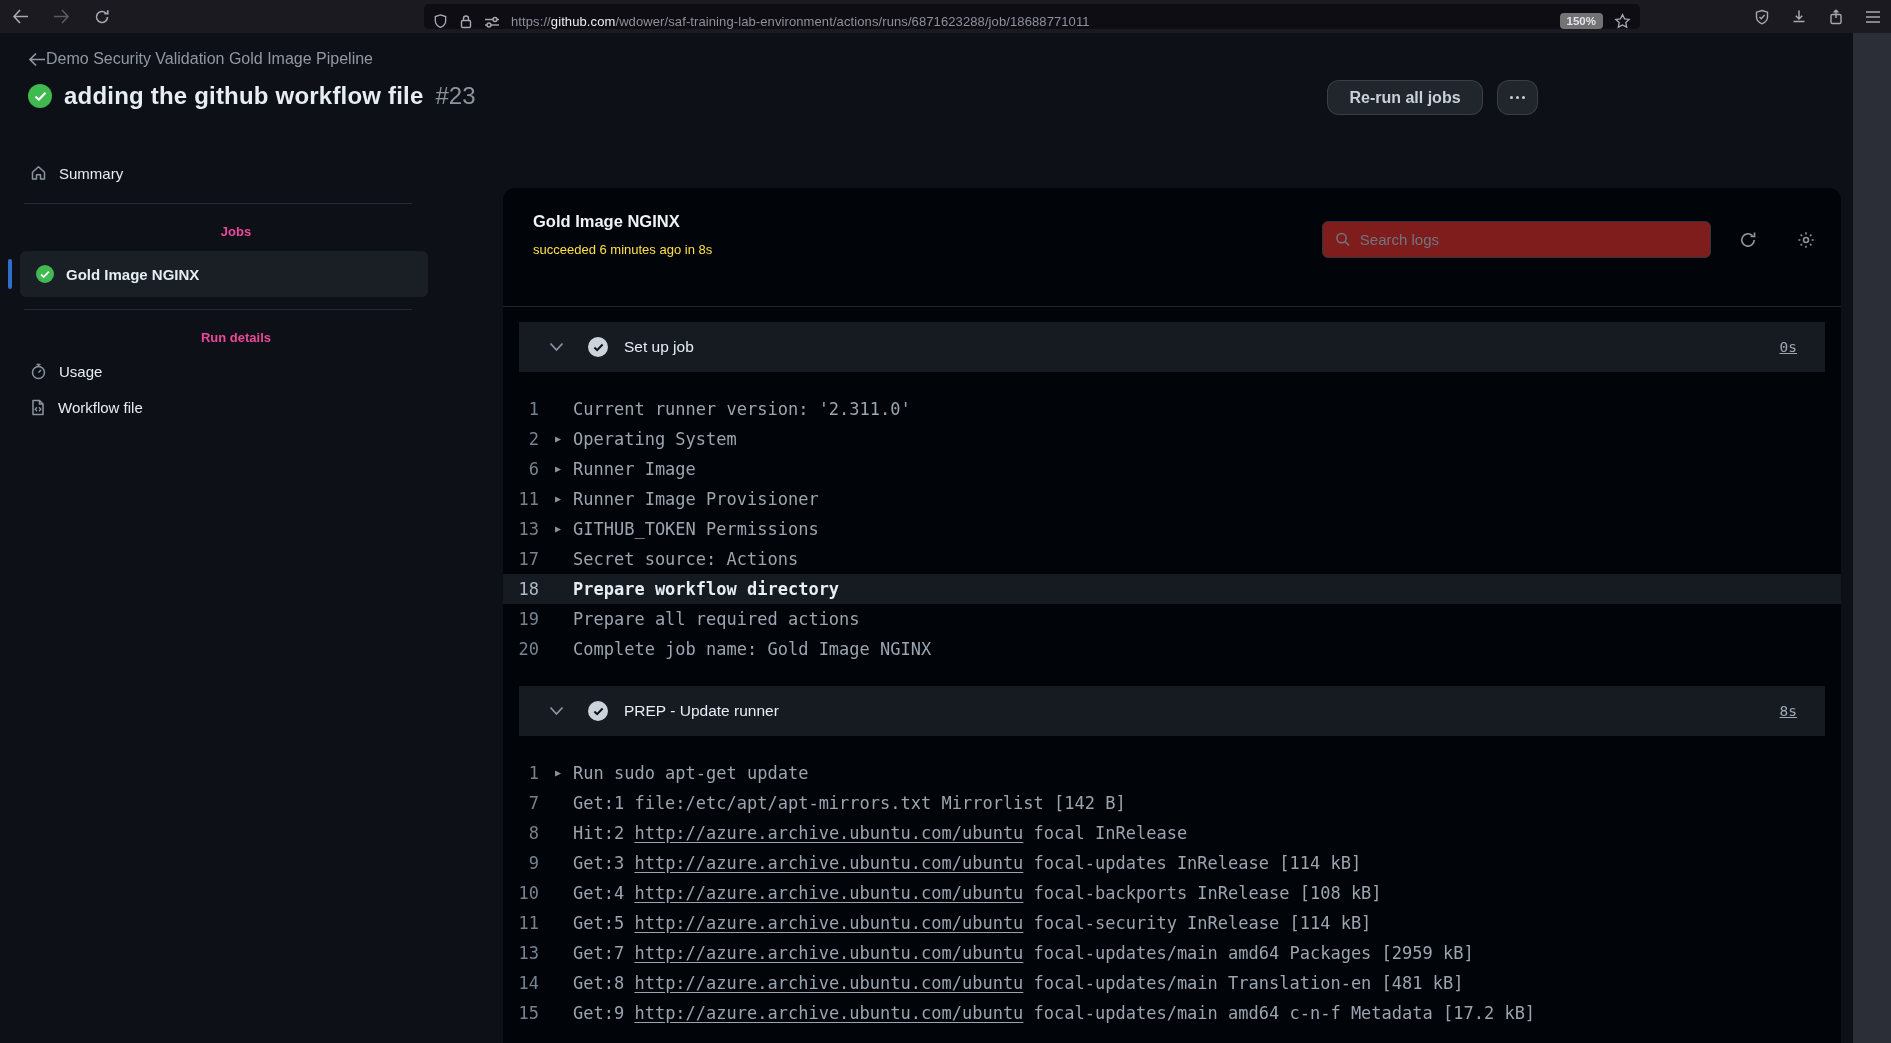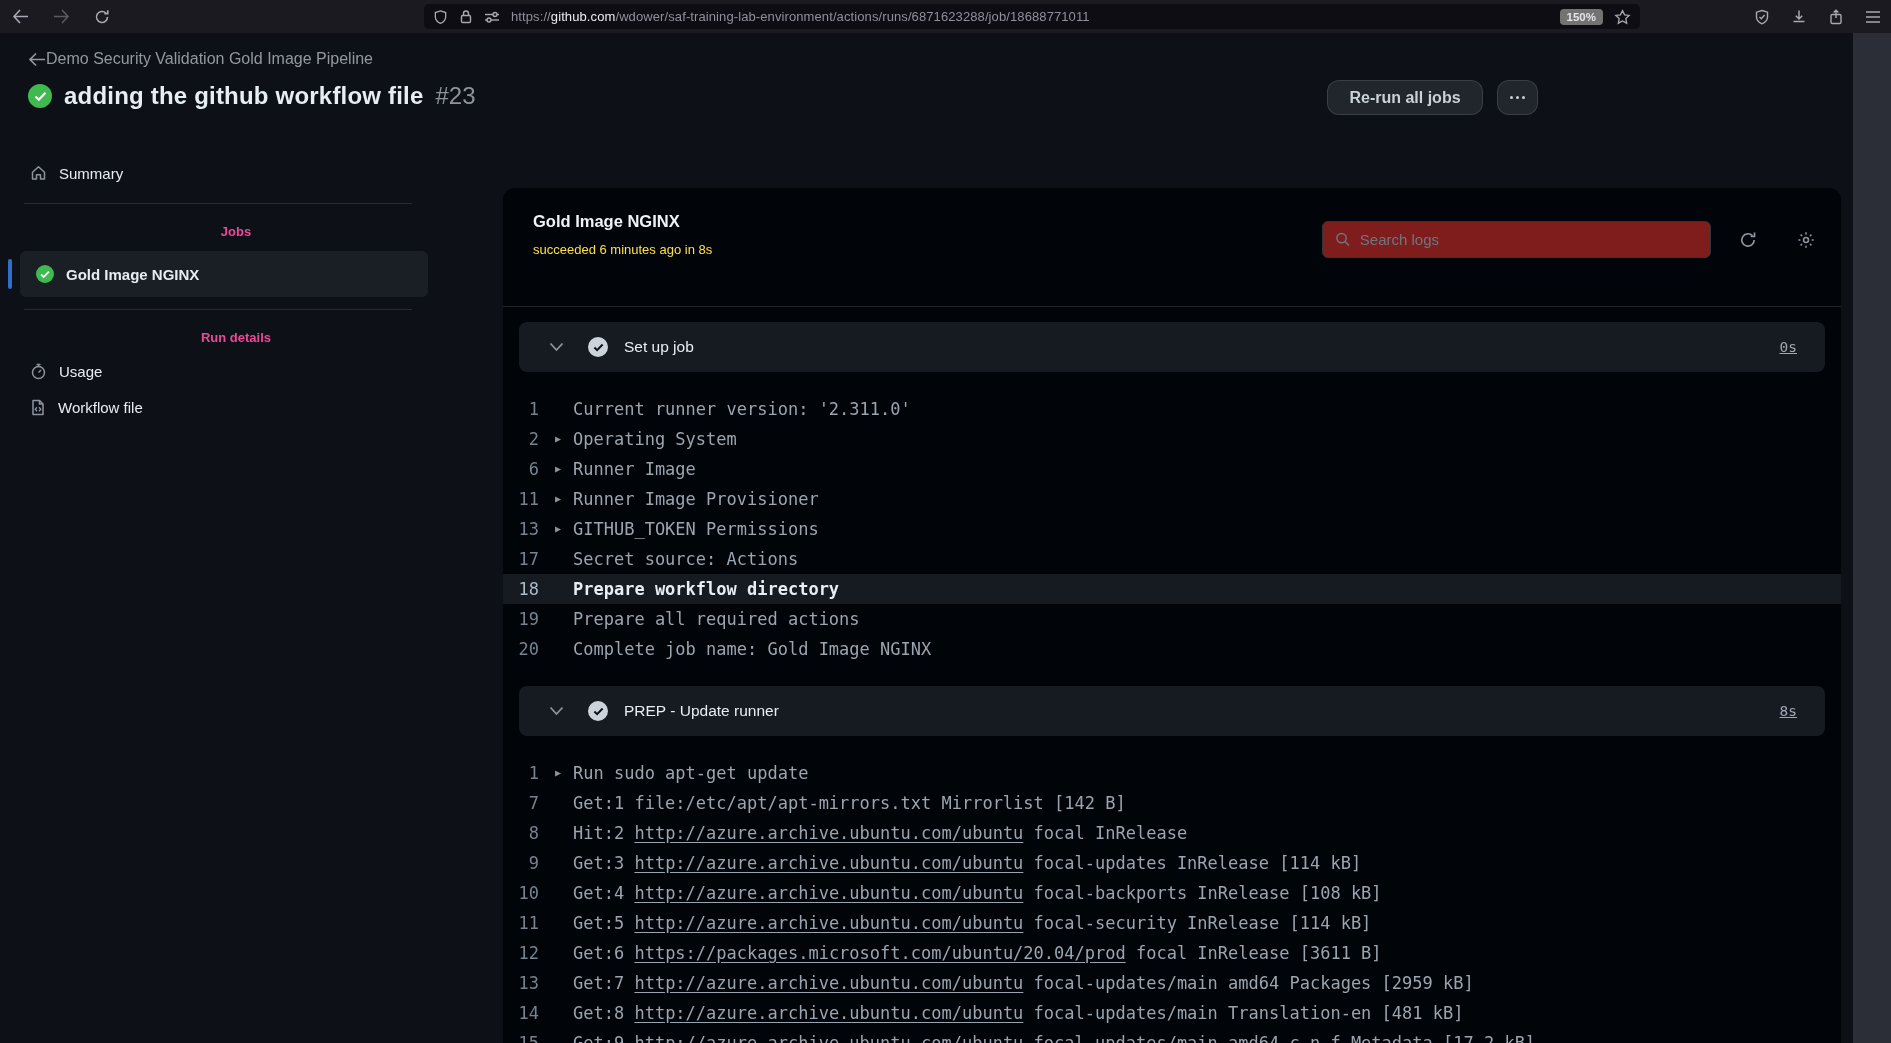--- a/index.html
+++ b/index.html
@@ -16,21 +16,21 @@
   
   .chrome {
     position:absolute; top:0; left:0; width:1891px; height:33px;
     background:#1b1a21; display:flex; align-items:center;
   }
   .nav-btns { display:flex; align-items:center; gap:24px; padding-left:12px; }
   .nav-btns .dim { opacity:.45; }
   .urlbar {
     position:absolute; left:424px; top:4px; width:1216px; height:25px;
     background:#0e0d14; border-radius:5px;
-    display:flex; align-items:center; gap:11px; padding:0 9px;
+    display:flex; align-items:flex-end; gap:11px; padding:0 9px;
   }
   .url-text { font-size:13px; color:#8f909b; white-space:nowrap; overflow:hidden; letter-spacing:.1px; }
   .url-text .host { color:#ededf3; font-weight:500; }
   .url-spacer { flex:1; }
   .zoom-badge {
     background:#737373; color:#e3e3ea; font-size:11.5px; font-weight:600;
     padding:2px 7px; border-radius:4px;
   }
   .chrome-right { position:absolute; right:10px; top:0; height:33px; display:flex; align-items:center; gap:21px; }
 
@@ -83,21 +83,21 @@
     background:transparent; border:none; outline:none; color:#c9d1d9;
     font-size:15px; width:100%;
   }
   .search-box input::placeholder { color:#6e7681; }
   .panel-icon { position:absolute; top:43px; cursor:pointer; }
   .panel-icon.sync { right:84px; }
   .panel-icon.gear { right:26px; }
 
   .log-sections { padding-top:15px; }
   .step-header {
-    margin:0 16px; height:50px; background:#161b22; border-radius:8px;
+    margin:0 16px; height:50px; background:#161b22; border-radius:0;
     display:flex; align-items:center; cursor:pointer;
   }
   .step-header .chev { margin-left:30px; }
   .step-check {
     width:20px; height:20px; border-radius:50%; background:#ccd3db;
     display:flex; align-items:center; justify-content:center; margin-left:24px;
   }
   .step-title { margin-left:16px; color:#e6edf3; font-size:15.5px; font-weight:500; }
   .step-duration { margin-left:auto; margin-right:28px; color:#9ea7b3; font-size:14.5px;
                    font-family:"DejaVu Sans Mono", monospace;text-decoration:underline; }
@@ -302,21 +302,20 @@
       <span class="step-title">PREP - Update runner</span>
       <span class="step-duration">8s</span>
     </div>
     <div class="step-lines">
           <div class="log-line"><span class="ln">1</span><span class="lt"><span class="tri">▶</span>Run sudo apt-get update</span></div>
           <div class="log-line"><span class="ln">7</span><span class="lt">Get:1 file:/etc/apt/apt-mirrors.txt Mirrorlist [142 B]</span></div>
           <div class="log-line"><span class="ln">8</span><span class="lt">Hit:2 <a class="log-link">http://azure.archive.ubuntu.com/ubuntu</a> focal InRelease</span></div>
           <div class="log-line"><span class="ln">9</span><span class="lt">Get:3 <a class="log-link">http://azure.archive.ubuntu.com/ubuntu</a> focal-updates InRelease [114 kB]</span></div>
           <div class="log-line"><span class="ln">10</span><span class="lt">Get:4 <a class="log-link">http://azure.archive.ubuntu.com/ubuntu</a> focal-backports InRelease [108 kB]</span></div>
           <div class="log-line"><span class="ln">11</span><span class="lt">Get:5 <a class="log-link">http://azure.archive.ubuntu.com/ubuntu</a> focal-security InRelease [114 kB]</span></div>
-          <div class="log-line"><span class="ln">12</span><span class="lt">Get:6 <a class="log-link">https://packages.microsoft.com/ubuntu/20.04/prod</a> focal InRelease [3611 B]</span></div>
           <div class="log-line"><span class="ln">13</span><span class="lt">Get:7 <a class="log-link">http://azure.archive.ubuntu.com/ubuntu</a> focal-updates/main amd64 Packages [2959 kB]</span></div>
           <div class="log-line"><span class="ln">14</span><span class="lt">Get:8 <a class="log-link">http://azure.archive.ubuntu.com/ubuntu</a> focal-updates/main Translation-en [481 kB]</span></div>
           <div class="log-line"><span class="ln">15</span><span class="lt">Get:9 <a class="log-link">http://azure.archive.ubuntu.com/ubuntu</a> focal-updates/main amd64 c-n-f Metadata [17.2 kB]</span></div>
         </div>
   </section>
 </div>
 </div>
 
 <div class="scroll-strip"></div>
 

